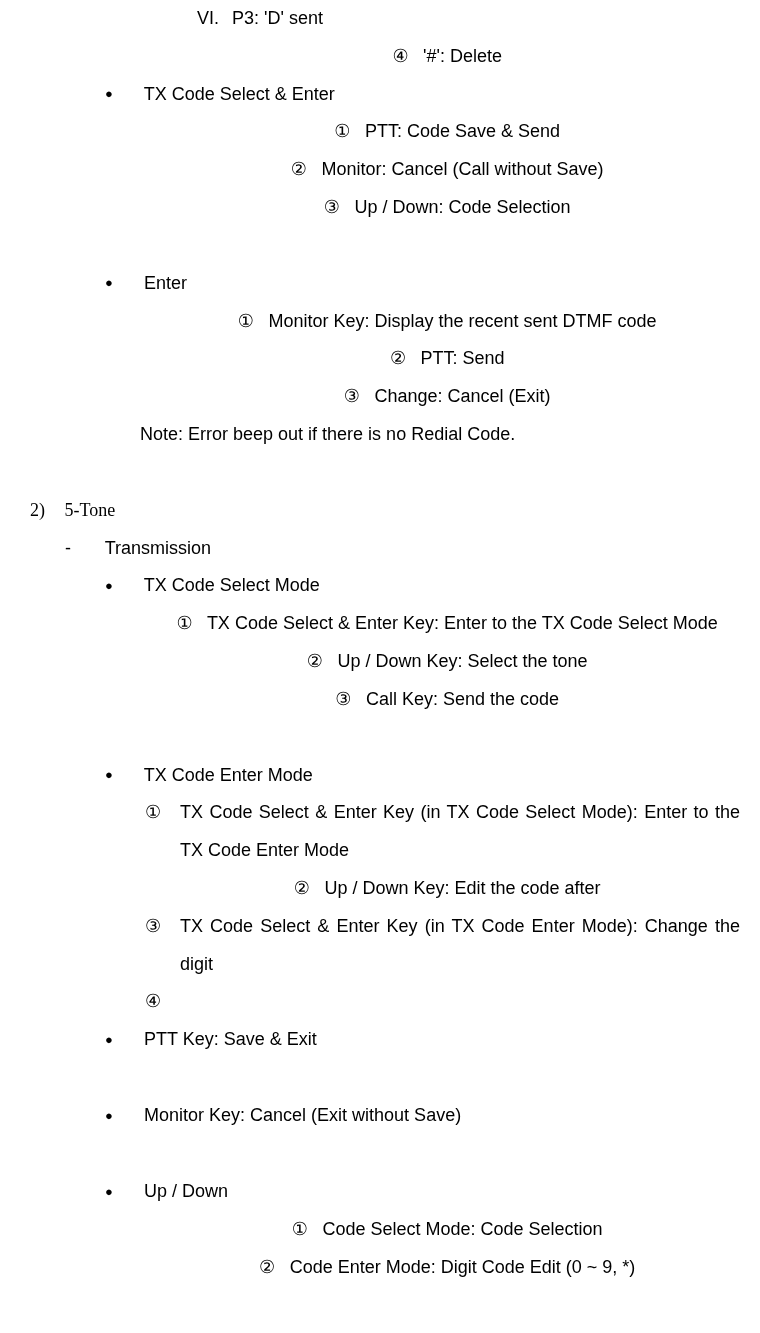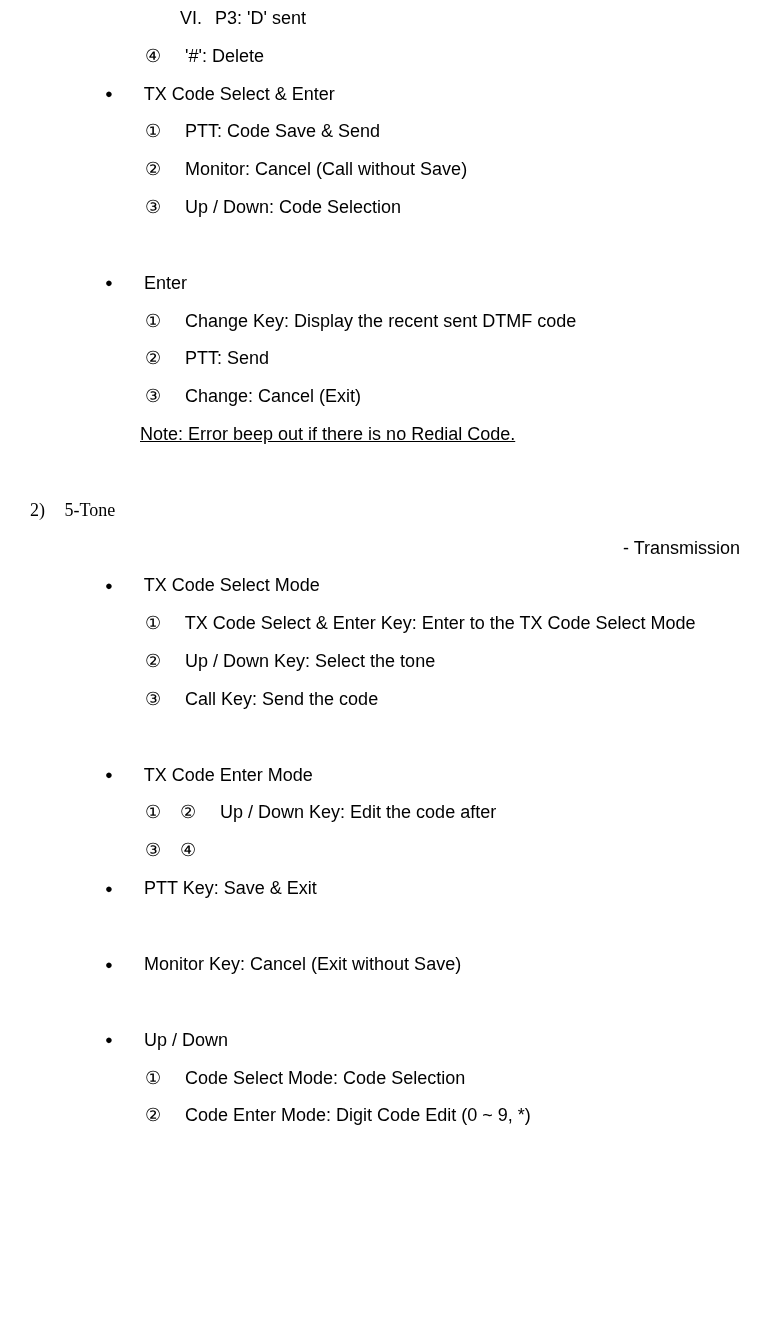--- a/index.html
+++ b/index.html
@@ -11,54 +11,54 @@
       background: #fff;
       padding: 0 20px 40px 20px;
       width: 760px;
     }
     .roman-item {
       padding-left: 160px;
     }
     .roman-marker {
       display: inline-block;
       min-width: 30px;
+      margin-left: 17px;
     }
     .circled-item {
       padding-left: 125px;
+      text-align: center;
     }
     .circled-marker {
       display: inline-block;
       min-width: 35px;
     }
     .bullet-item {
       padding-left: 85px;
     }
     .bullet-marker {
       display: inline-block;
       min-width: 34px;
       font-size: 13px;
       vertical-align: middle;
       position: relative;
       top: -1px;
     }
     .note-item {
       padding-left: 120px;
-      text-decoration: underline;
     }
     .num-item {
       padding-left: 10px;
       font-family: Liberation Serif, serif;
     }
     .num-marker {
       display: inline-block;
       min-width: 30px;
     }
     .dash-item {
       padding-left: 45px;
-      text-align: right;
     }
     .dash-marker {
       display: inline-block;
       min-width: 35px;
     }
     .sub-circled {
       padding-left: 125px;
       text-align: justify;
     }
     .sub-circled .circled-marker {
@@ -105,21 +105,21 @@
 
 <div class="spacer"></div>
 
 <div class="bullet-item">
   <span class="bullet-marker">●</span>
   <span>Enter</span>
 </div>
 
 <div class="circled-item">
   <span class="circled-marker">①</span>
-  <span>Change Key: Display the recent sent DTMF code</span>
+  <span>Monitor Key: Display the recent sent DTMF code</span>
 </div>
 
 <div class="circled-item">
   <span class="circled-marker">②</span>
   <span>PTT: Send</span>
 </div>
 
 <div class="circled-item">
   <span class="circled-marker">③</span>
   <span>Change: Cancel (Exit)</span>
@@ -163,29 +163,31 @@
 
 <div class="spacer"></div>
 
 <div class="bullet-item">
   <span class="bullet-marker">●</span>
   <span>TX Code Enter Mode</span>
 </div>
 
 <div class="sub-circled">
   <span class="circled-marker">①</span>
+  <span class="sub-text">TX Code Select &amp; Enter Key (in TX Code Select Mode): Enter to the TX Code Enter Mode</span>
 </div>
 
 <div class="circled-item">
   <span class="circled-marker">②</span>
   <span>Up / Down Key: Edit the code after</span>
 </div>
 
 <div class="sub-circled">
   <span class="circled-marker">③</span>
+  <span class="sub-text">TX Code Select &amp; Enter Key (in TX Code Enter Mode): Change the digit</span>
 </div>
 
 <div class="sub-circled">
   <span class="circled-marker">④</span>
 </div>
 
 <div class="spacer"></div>
 
 <div class="bullet-item">
   <span class="bullet-marker">●</span>

